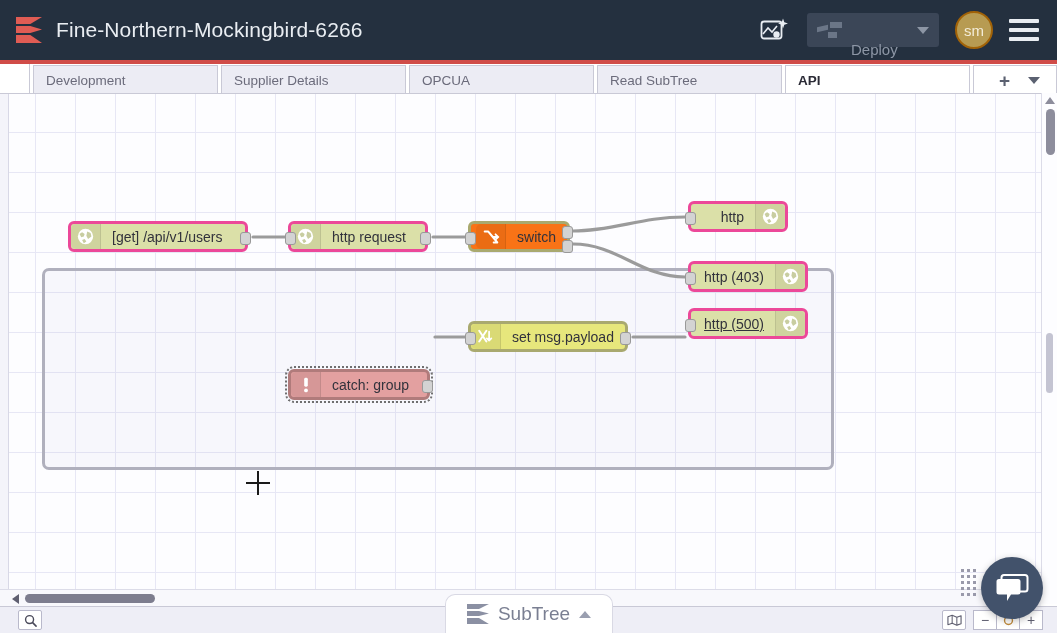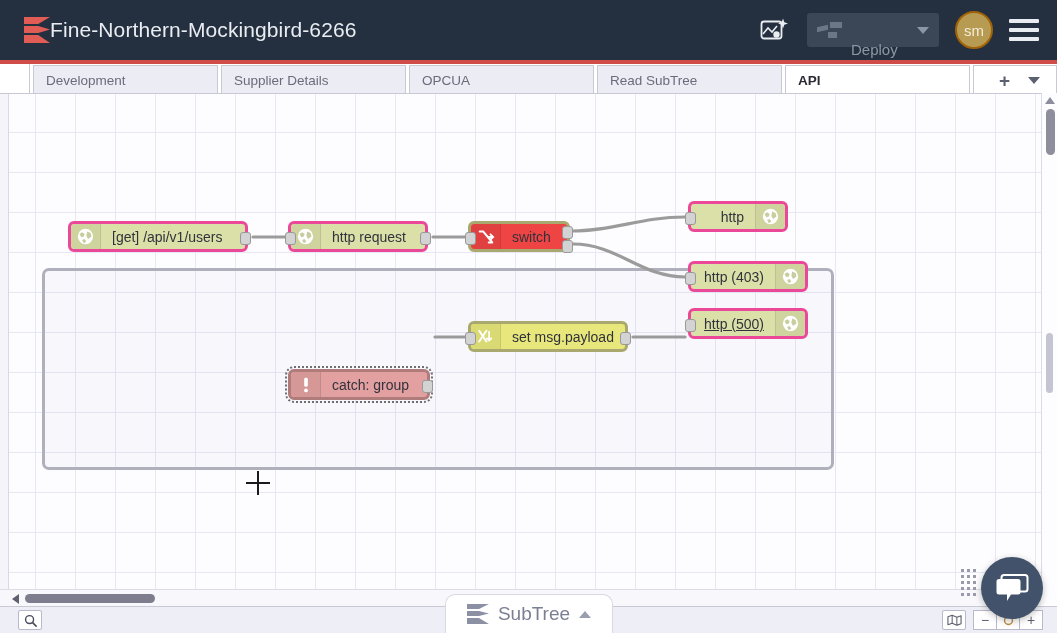--- a/index.html
+++ b/index.html
@@ -10,21 +10,21 @@
     background: #fff;
   }
   #app { position: relative; width: 1057px; height: 633px; }
 
   
   #header {
     position: absolute; left: 0; top: 0; width: 1057px; height: 60px;
     background: #24303f;
     display: flex; align-items: center;
   }
-  #header-left { display: flex; align-items: center; padding-left: 24px; }
+  #header-left { display: flex; align-items: center; padding-left: 16px; gap: 14px; }
   .ff-logo-mark { width: 26px; height: 26px; position: relative; }
   .ff-logo-mark span {
     position: absolute; left: 0; background: #e05c54; display: block;
   }
   .ff-logo-mark .b1 { top: 0px;  width: 26px; height: 7px; clip-path: polygon(0 0, 100% 0, 55% 100%, 0 100%); }
   .ff-logo-mark .b2 { top: 9px;  width: 26px; height: 7px; clip-path: polygon(0 0, 55% 0, 100% 50%, 55% 100%, 0 100%); }
   .ff-logo-mark .b3 { top: 18px; width: 26px; height: 8px; clip-path: polygon(0 0, 55% 0, 100% 100%, 0 100%); }
   #project-title {
     color: #e9edf2; font-size: 21px; letter-spacing: .1px; white-space: nowrap;
   }
@@ -114,21 +114,21 @@
     background: #dbe0a8;
   }
   .node .ico {
     width: 30px; height: 100%; display: flex; align-items: center; justify-content: center;
     background: rgba(0,0,0,.055); flex: 0 0 30px;
   }
   .node .ico.right { border-left: 1px solid rgba(0,0,0,.09); border-radius: 0 5px 5px 0; }
   .node .ico.left  { border-right: 1px solid rgba(0,0,0,.09); border-radius: 5px 0 0 5px; }
   .node .lbl { padding: 0 11px; white-space: nowrap; }
   .node.right-icon .lbl { margin-left: auto; }
-  .node.switch  { background: #ef4444; border-color: #a9a96f; }
+  .node.switch  { background: #f97316; border-color: #a9a96f; justify-content: flex-end; }
   .node.change  { background: #e7e77c; border-color: #a9a96f; }
   .node.catch   { background: #e3a0a0; border-color: #b07b7b; }
   .node.selected { outline: 2px dotted #6f6f6f; outline-offset: 1px; }
 
   .port {
     position: absolute; width: 11px; height: 13px; border-radius: 3px;
     background: #d3d3d3; border: 1px solid #999;
   }
 
   #group-box {

